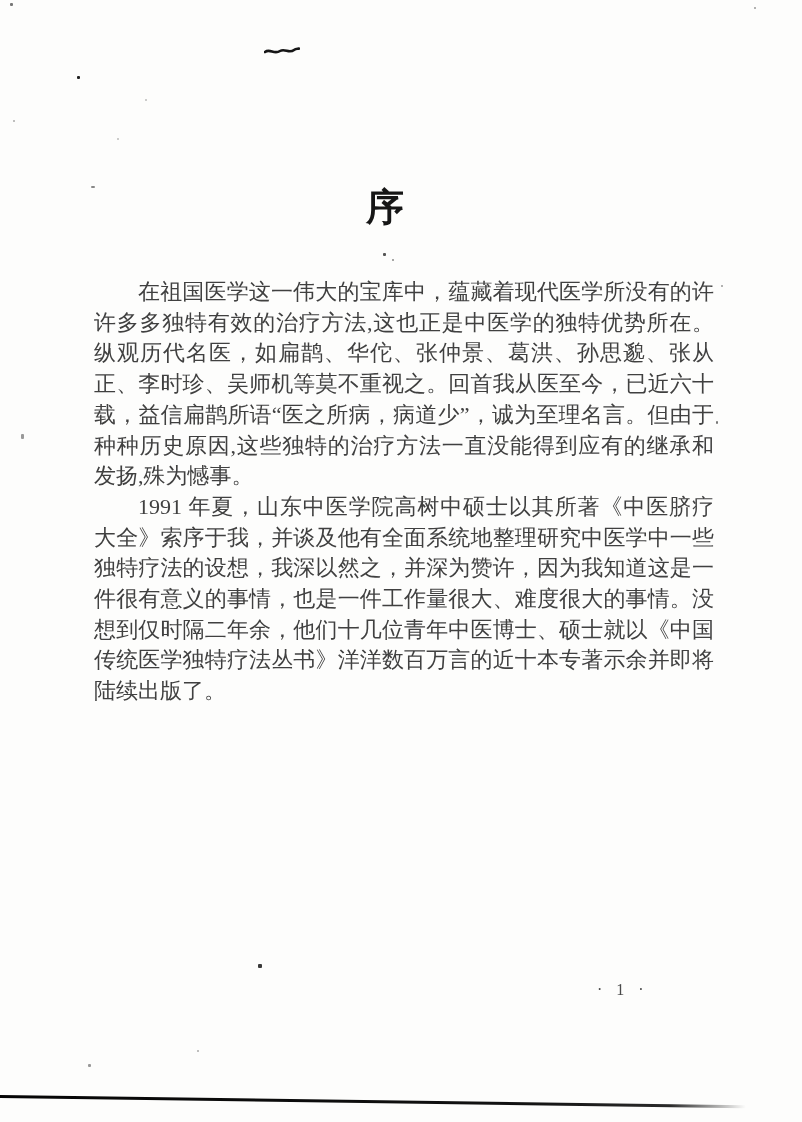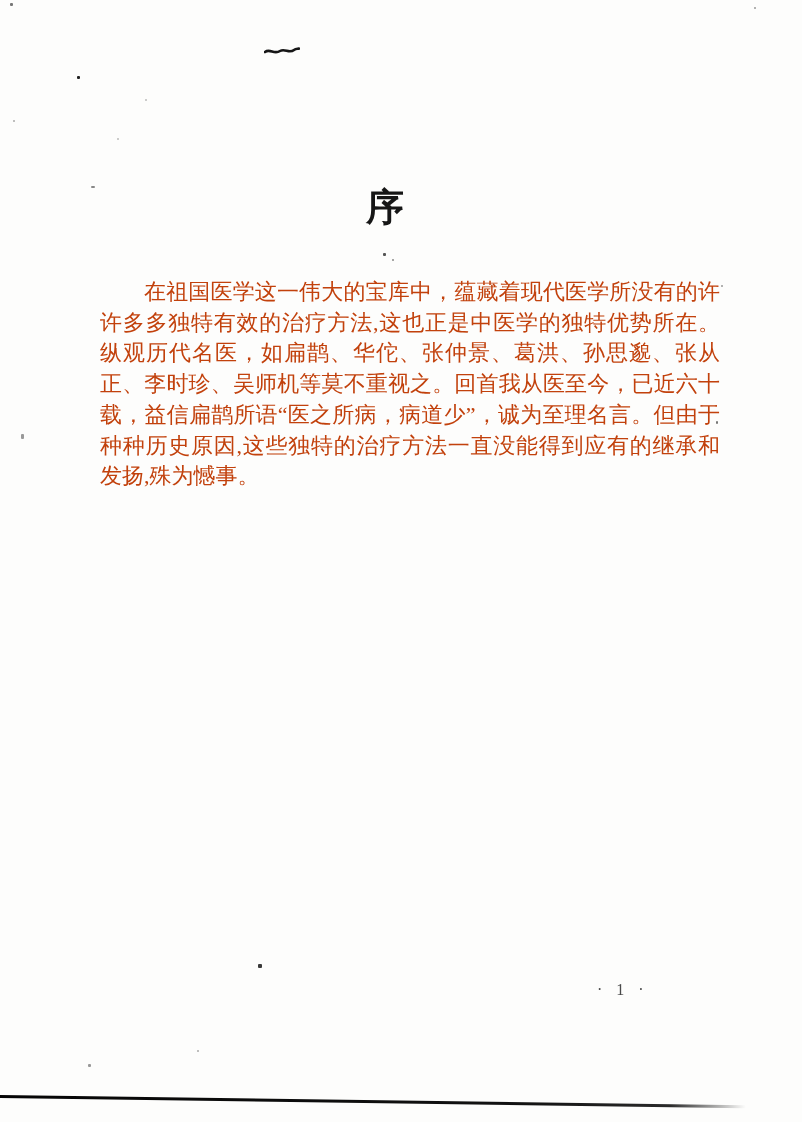--- a/index.html
+++ b/index.html
@@ -25,27 +25,27 @@
     text-align: center;
     font-size: 38px;
     line-height: 42px;
     font-weight: 600;
     letter-spacing: 2px;
     color: #161616;
   }
   .body-text {
     position: absolute;
     top: 277px;
-    left: 100px;
+    left: 94px;
     width: 620px;
     font-size: 22px;
     line-height: 30.7px;
     text-align: justify;
     text-justify: inter-ideograph;
-    color: #c2410c;
+    color: #404040;
   }
   .body-text p {
     margin: 0;
     padding: 0;
     text-indent: 2em;
   }
   .page-number {
     position: absolute;
     top: 981px;
     left: 597px;
@@ -81,20 +81,21 @@
 </style>
 </head>
 <body>
 
 <div class="page">
 
   <h1 class="page-title">序</h1>
 
   <div class="body-text">
     <p>在祖国医学这一伟大的宝库中，蕴藏着现代医学所没有的许许多多独特有效的治疗方法,这也正是中医学的独特优势所在。纵观历代名医，如扁鹊、华佗、张仲景、葛洪、孙思邈、张从正、李时珍、吴师机等莫不重视之。回首我从医至今，已近六十载，益信扁鹊所语“医之所病，病道少”，诚为至理名言。但由于种种历史原因,这些独特的治疗方法一直没能得到应有的继承和发扬,殊为憾事。</p>
+    <p>1991 年夏，山东中医学院高树中硕士以其所著《中医脐疗大全》索序于我，并谈及他有全面系统地整理研究中医学中一些独特疗法的设想，我深以然之，并深为赞许，因为我知道这是一件很有意义的事情，也是一件工作量很大、难度很大的事情。没想到仅时隔二年余，他们十几位青年中医博士、硕士就以《中国传统医学独特疗法丛书》洋洋数百万言的近十本专著示余并即将陆续出版了。</p>
   </div>
 
   <div class="page-number">· 1 ·</div>
 
   <svg class="squiggle" viewBox="0 0 36 14">
     <path d="M1,8 C6,4 10,11 16,7 C21,4 25,10 30,6 C32,4.5 34,5 35,4.5" fill="none" stroke="#161616" stroke-width="2.6" stroke-linecap="round"></path>
   </svg>
 
   <div class="scan-line"></div>
 

